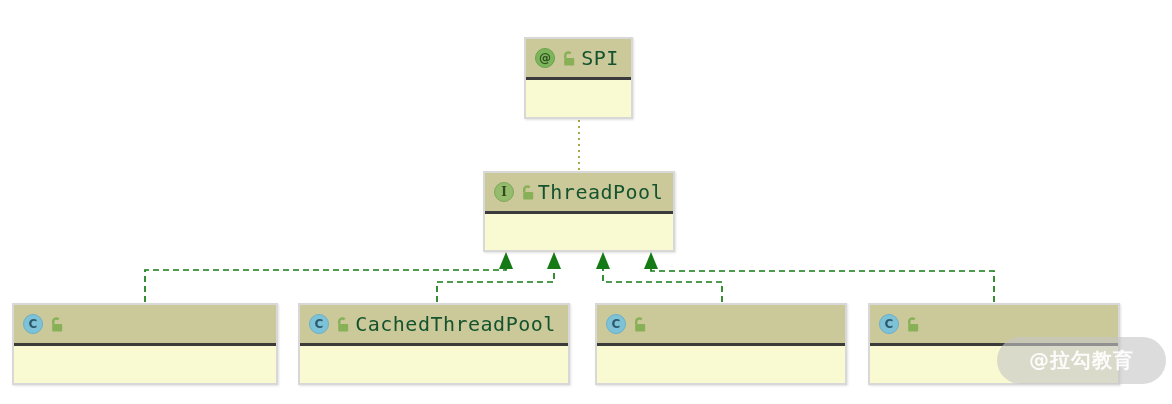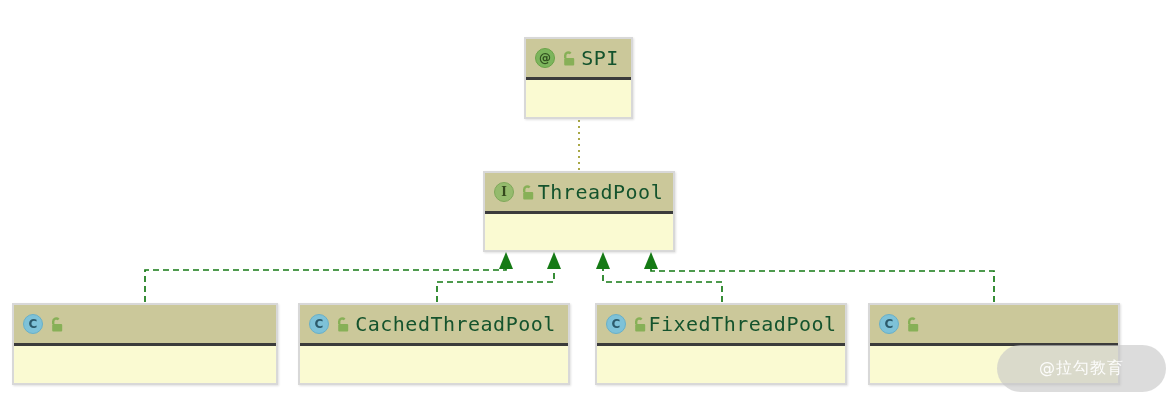--- a/index.html
+++ b/index.html
@@ -62,31 +62,32 @@
     flex: 1 1 auto;
     text-align: center;
     font-size: 20px;
     color: #14532d;
     white-space: nowrap;
     letter-spacing: 0.5px;
   }
   .watermark {
     position: absolute;
     z-index: 3;
-    left: 997px; top: 345px;
+    left: 997px; top: 337px;
     width: 169px; height: 47px;
     border-radius: 24px;
     background: rgba(198,198,198,0.62);
     color: rgba(255,255,255,0.92);
     font-family: "DejaVu Sans", sans-serif;
-    font-size: 16px;
+    font-size: 20px;
     display: flex;
     align-items: center;
     justify-content: center;
     letter-spacing: 1px;
+    font-weight: bold;
   }
 </style>
 </head>
 <body>
 
 <div id="canvas">
 
   <svg id="edges-svg" viewBox="0 0 1172 404" xmlns="http://www.w3.org/2000/svg">
 
     <g>
@@ -171,21 +172,20 @@
 
   <div class="uml-node" style="left:595px; top:303px; width:252px; height:82px;">
     <div class="uml-header">
       <span class="icon-cluster">
         <span class="icon-circle icon-class">C</span>
         <svg class="lock-icon" viewBox="0 0 17 17">
           <path d="M5.2 8 L5.2 5.6 A3.1 3.1 0 0 1 10.6 3.5" fill="none" stroke="#87b057" stroke-width="2.4"></path>
           <rect x="4.2" y="8" width="10" height="7.5" rx="1" fill="#87b057"></rect>
         </svg>
       </span>
-      <span class="uml-title">FixedThreadPool</span>
     </div>
     <div class="uml-body"></div>
   </div>
 
   <div class="uml-node" style="left:868px; top:303px; width:252px; height:82px;">
     <div class="uml-header">
       <span class="icon-cluster">
         <span class="icon-circle icon-class">C</span>
         <svg class="lock-icon" viewBox="0 0 17 17">
           <path d="M5.2 8 L5.2 5.6 A3.1 3.1 0 0 1 10.6 3.5" fill="none" stroke="#87b057" stroke-width="2.4"></path>

